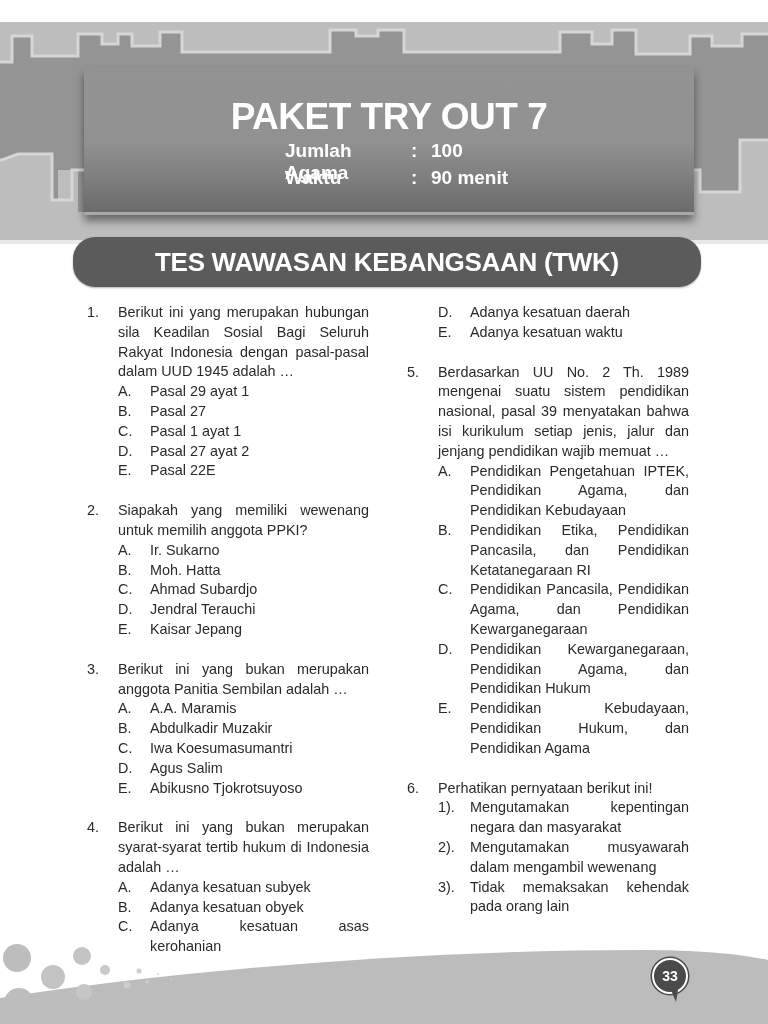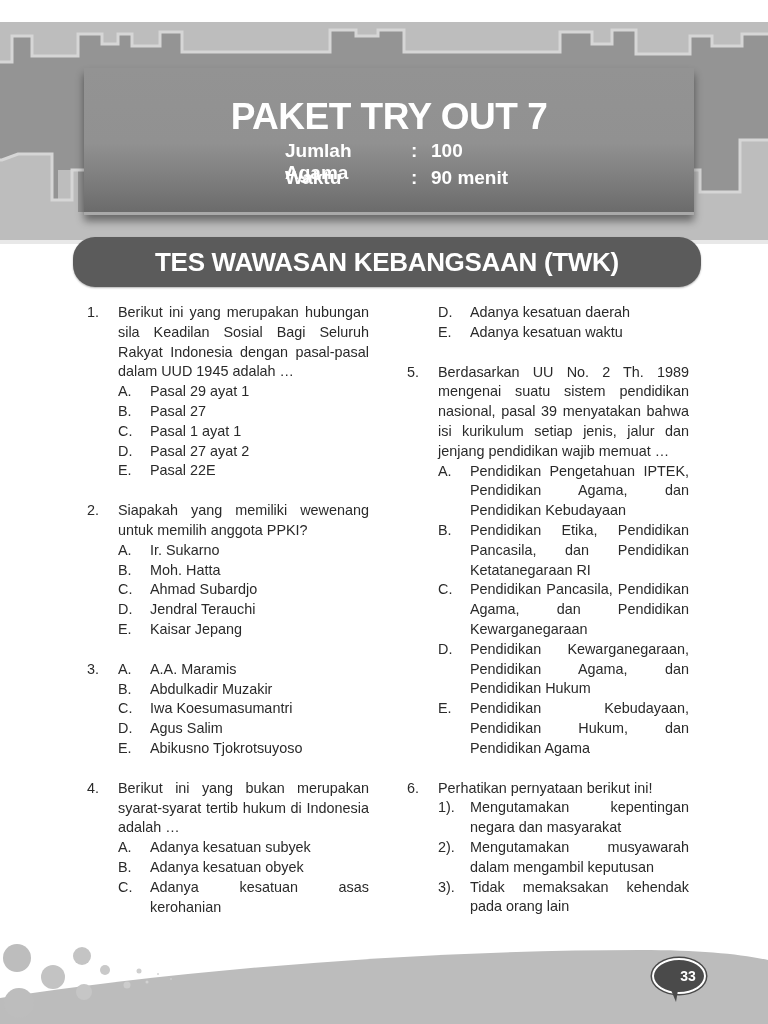--- a/index.html
+++ b/index.html
@@ -47,21 +47,21 @@
   .option { position: relative; padding-left: 32px; text-align: justify; }
   .opt-letter { position: absolute; left: 0; top: 0; }
   .cont-block { padding-left: 31px; margin-bottom: 20px; }
   
   .footer { position: absolute; left: 0; top: 930px; width: 768px; height: 94px; }
   .page-badge {
     position: absolute; left: 652px; top: 958px; width: 32px; height: 32px;
     border-radius: 50%; background: #4a4a4a; border: 2px solid #ffffff;
     box-shadow: 0 0 0 1.5px #4a4a4a;
     color: #fff; font-weight: bold; font-size: 14px;
-    display: flex; align-items: center; justify-content: center; padding-left: 18px;
+    display: flex; align-items: center; justify-content: center;
   }
   .page-badge-tail {
     position: absolute; left: 671px; top: 990px; width: 0; height: 0;
     border-left: 5px solid transparent; border-right: 2px solid transparent;
     border-top: 12px solid #4a4a4a;
   }
 </style>
 </head>
 <body>
 
@@ -117,20 +117,21 @@
       <li class="option"><span class="opt-letter">A.</span><span>Ir. Sukarno</span></li>
       <li class="option"><span class="opt-letter">B.</span><span>Moh. Hatta</span></li>
       <li class="option"><span class="opt-letter">C.</span><span>Ahmad Subardjo</span></li>
       <li class="option"><span class="opt-letter">D.</span><span>Jendral Terauchi</span></li>
       <li class="option"><span class="opt-letter">E.</span><span>Kaisar Jepang</span></li>
     </ul>
   </div>
 
   <div class="question">
     <span class="q-num">3.</span>
+    <div class="q-text">Berikut ini yang bukan merupakan anggota Panitia Sembilan adalah …</div>
     <ul class="options">
       <li class="option"><span class="opt-letter">A.</span><span>A.A. Maramis</span></li>
       <li class="option"><span class="opt-letter">B.</span><span>Abdulkadir Muzakir</span></li>
       <li class="option"><span class="opt-letter">C.</span><span>Iwa Koesumasumantri</span></li>
       <li class="option"><span class="opt-letter">D.</span><span>Agus Salim</span></li>
       <li class="option"><span class="opt-letter">E.</span><span>Abikusno Tjokrotsuyoso</span></li>
     </ul>
   </div>
 
   <div class="question">
@@ -163,21 +164,21 @@
       <li class="option"><span class="opt-letter">D.</span><span>Pendidikan Kewarganegaraan, Pendidikan Agama, dan Pendidikan Hukum</span></li>
       <li class="option"><span class="opt-letter">E.</span><span>Pendidikan Kebudayaan, Pendidikan Hukum, dan Pendidikan Agama</span></li>
     </ul>
   </div>
 
   <div class="question">
     <span class="q-num">6.</span>
     <div class="q-text">Perhatikan pernyataan berikut ini!</div>
     <ul class="options">
       <li class="option"><span class="opt-letter">1).</span><span>Mengutamakan kepentingan negara dan masyarakat</span></li>
-      <li class="option"><span class="opt-letter">2).</span><span>Mengutamakan musyawarah dalam mengambil keputusan</span></li>
+      <li class="option"><span class="opt-letter">2).</span><span>Mengutamakan musyawarah dalam mengambil wewenang</span></li>
       <li class="option"><span class="opt-letter">3).</span><span>Tidak memaksakan kehendak pada orang lain</span></li>
     </ul>
   </div>
 </div>
 
 <svg class="footer" width="768" height="94" viewBox="0 0 768 94">
   <path d="M0,68 C180,40 420,20 640,20 C700,20 740,24 768,30 L768,94 L0,94 Z" fill="#bcbcbc"></path>
   <circle cx="17" cy="28" r="14" fill="#bdbdbd"></circle>
   <circle cx="19" cy="73" r="15" fill="#bdbdbd"></circle>
   <circle cx="53" cy="47" r="12" fill="#c3c3c3"></circle>

